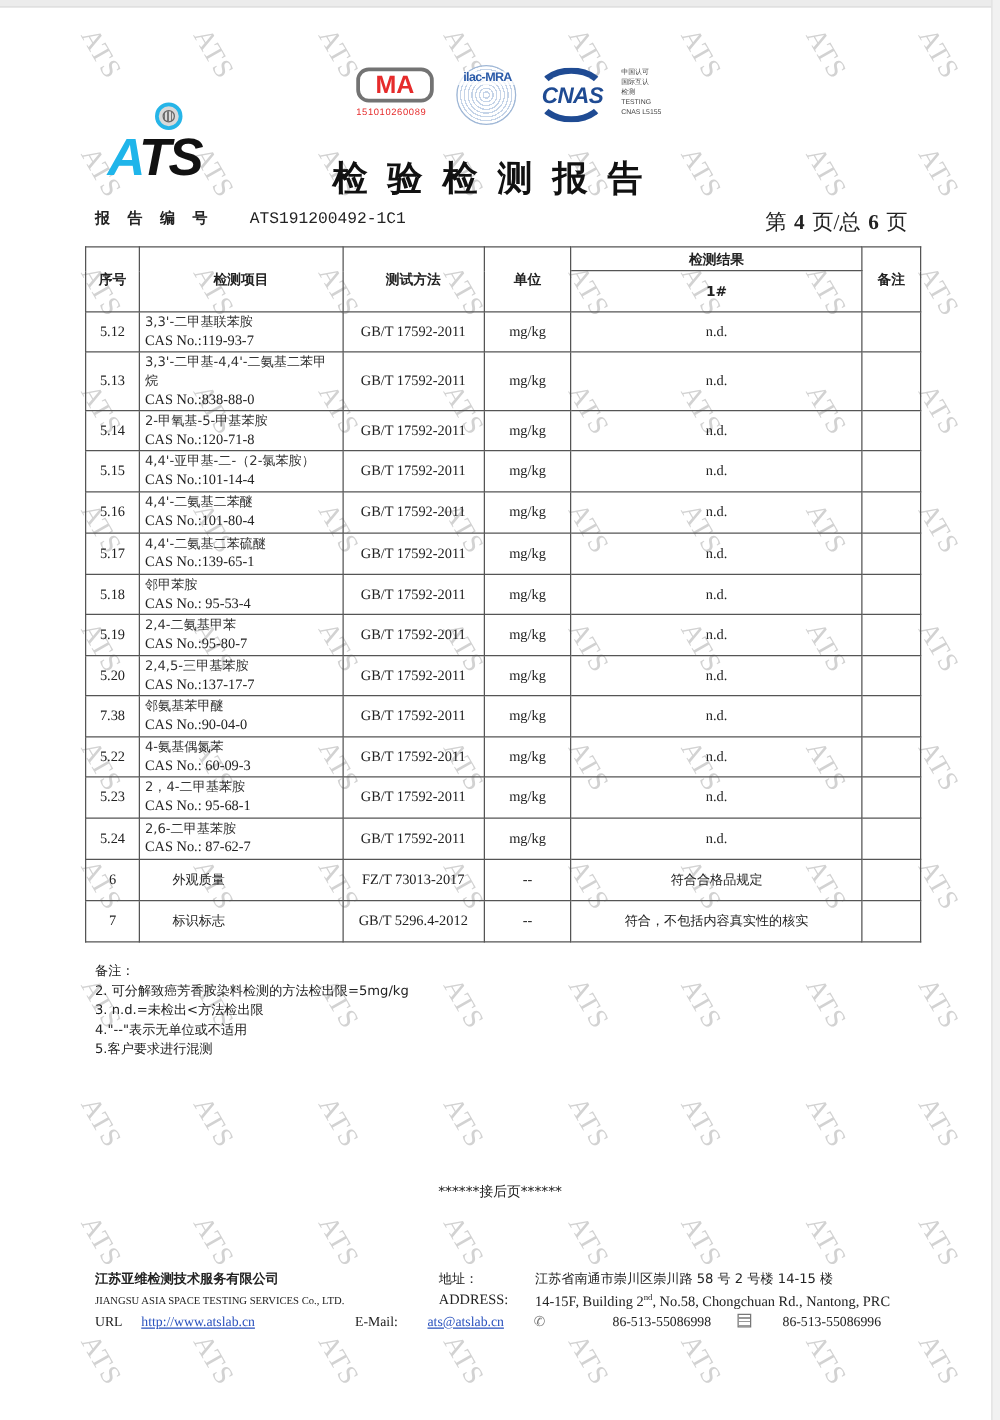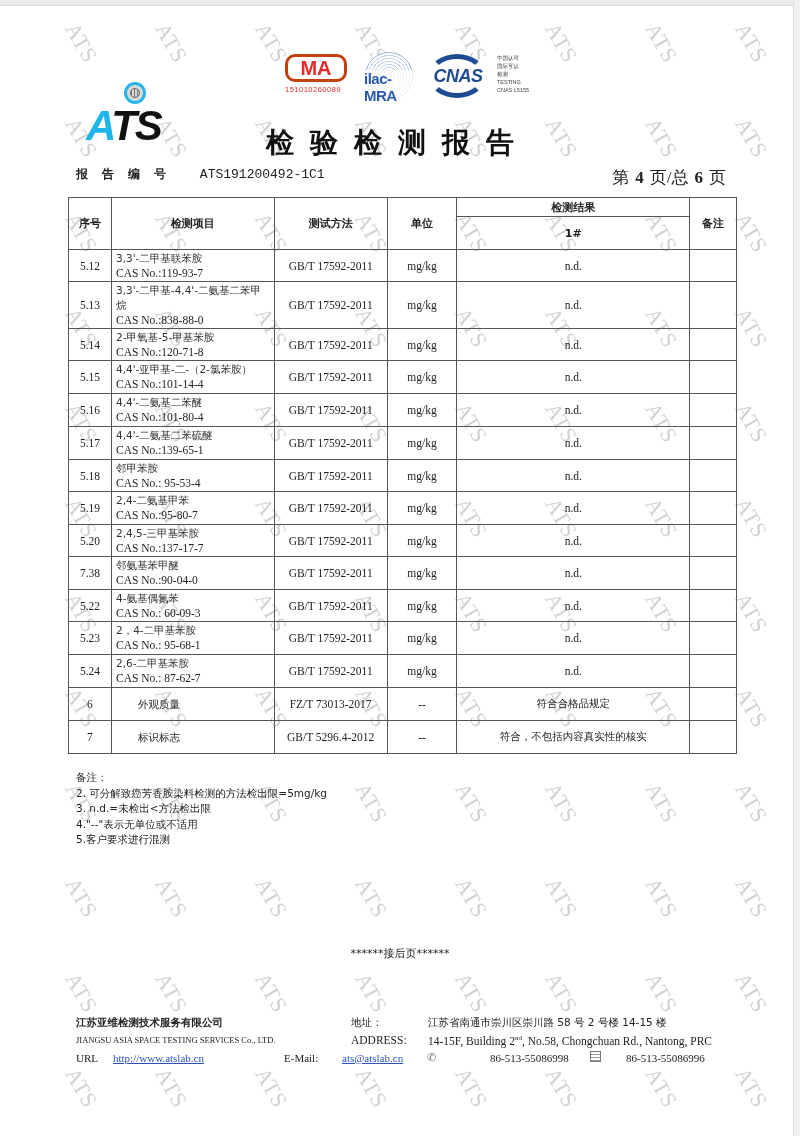--- a/index.html
+++ b/index.html
@@ -19,24 +19,24 @@
   
   .ats-logo { position: absolute; left: 86px; top: 78px; width: 110px; height: 72px; }
   .ats-globe { position: absolute; left: 38px; top: 4px; width: 22px; height: 22px; border-radius: 50%; background: #d9d9d9; border: 3px solid #26b5e8; box-sizing: border-box; }
   .ats-globe::before { content: ""; position: absolute; left: 3px; top: 3px; right: 3px; bottom: 3px; border-radius: 50%; border: 1px solid #666; background: repeating-linear-gradient(90deg, #777 0 1px, transparent 1px 3px); }
   .ats-letters { position: absolute; left: 0; top: 28px; font-family: "Liberation Sans", sans-serif; font-weight: 900; font-size: 42px; letter-spacing: -2px; line-height: 40px; }
   .ats-a { color: #1fb5ea; font-style: italic; }
   .ats-ts { color: #111; font-style: italic; }
 
   .cert-logos { position: absolute; left: 285px; top: 52px; height: 60px; width: 270px; }
   .cma { position: absolute; left: 0; top: 2px; width: 66px; }
-  .cma-box { width: 62px; height: 28px; border: 3px solid #c2410c; border-radius: 10px 10px 10px 10px; box-sizing: border-box; color: #e62b2b; font-family: "Liberation Sans", sans-serif; font-weight: bold; font-size: 20px; line-height: 22px; text-align: center; }
+  .cma-box { width: 62px; height: 28px; border: 3px solid #737373; border-radius: 10px 10px 10px 10px; box-sizing: border-box; color: #e62b2b; font-family: "Liberation Sans", sans-serif; font-weight: bold; font-size: 20px; line-height: 22px; text-align: center; }
   .cma-num { font-family: "Liberation Sans", sans-serif; font-size: 7.5px; color: #e62b2b; margin-top: 3px; letter-spacing: 0.5px; }
   .ilac { position: absolute; left: 80px; top: 0; width: 48px; height: 48px; border-radius: 50%; border: 1px solid #9fb7d6; background: repeating-radial-gradient(circle at 50% 50%, #ffffff 0 2px, #c5d4e8 2px 3px); box-sizing: border-box; }
-  .ilac-text { position: absolute; left: -2px; top: 17px; width: 52px; font-family: "Liberation Sans", sans-serif; font-size: 15px; font-weight: bold; color: #2a5aa8; background: rgba(255,255,255,0.75); letter-spacing: -0.5px; }
+  .ilac-text { position: absolute; left: -2px; top: 4px; width: 52px; text-align: center; font-family: "Liberation Sans", sans-serif; font-size: 10px; font-weight: bold; color: #2a5aa8; background: rgba(255,255,255,0.75); letter-spacing: -0.5px; }
   .cnas { position: absolute; left: 143px; top: 2px; width: 58px; height: 44px; border-radius: 50%; border: 5px solid #1f4b93; box-sizing: border-box; border-left-color: transparent; border-right-color: transparent; }
   .cnas-text { position: absolute; left: 140px; top: 14px; width: 66px; text-align: center; font-family: "Liberation Sans", sans-serif; font-size: 18px; font-weight: bold; font-style: italic; color: #1f4b93; letter-spacing: -0.5px; }
   .cnas-info { position: absolute; left: 212px; top: 2px; font-family: "Liberation Sans", sans-serif; font-size: 5.5px; line-height: 8px; color: #444; }
 
   .doc-title { position: absolute; left: 266px; top: 124px; font-family: "DejaVu Sans", sans-serif; font-size: 28px; font-weight: bold; letter-spacing: 16px; color: #111; }
 
   .report-no-row { position: absolute; left: 76px; top: 166px; width: 650px; font-size: 12px; }
   .report-no-label { display: inline-block; font-family: "DejaVu Sans", sans-serif; font-weight: bold; letter-spacing: 14px; font-size: 12px; }
   .report-no-val { display: inline-block; margin-left: 16px; font-family: Liberation Mono, monospace; font-size: 13px; }
   .page-info { position: absolute; right: 0; top: 0; font-family: "Liberation Serif", serif; font-size: 17px; }

